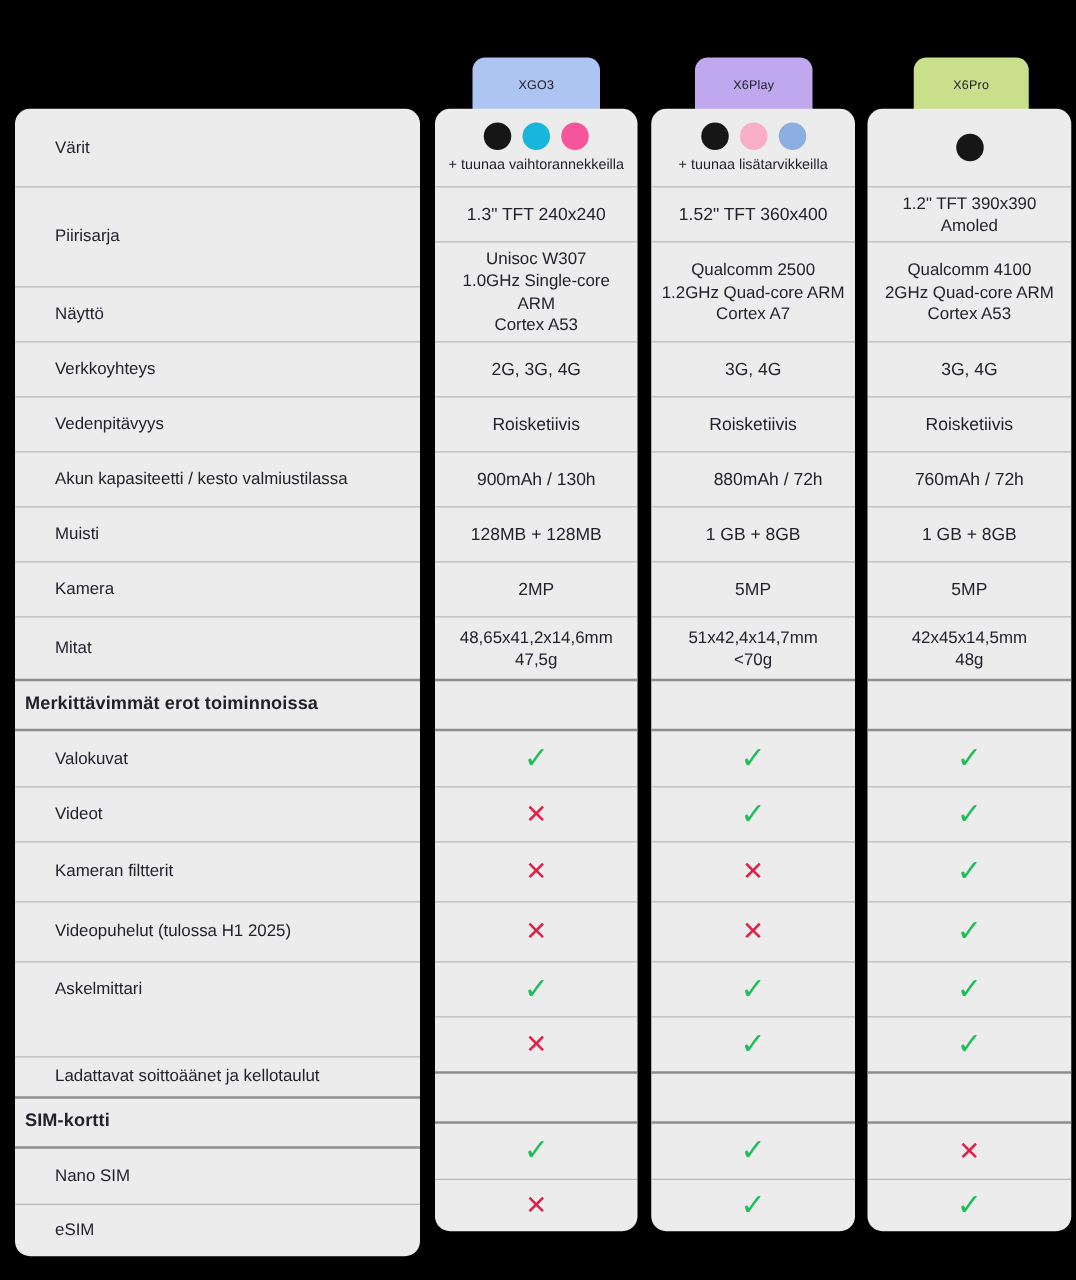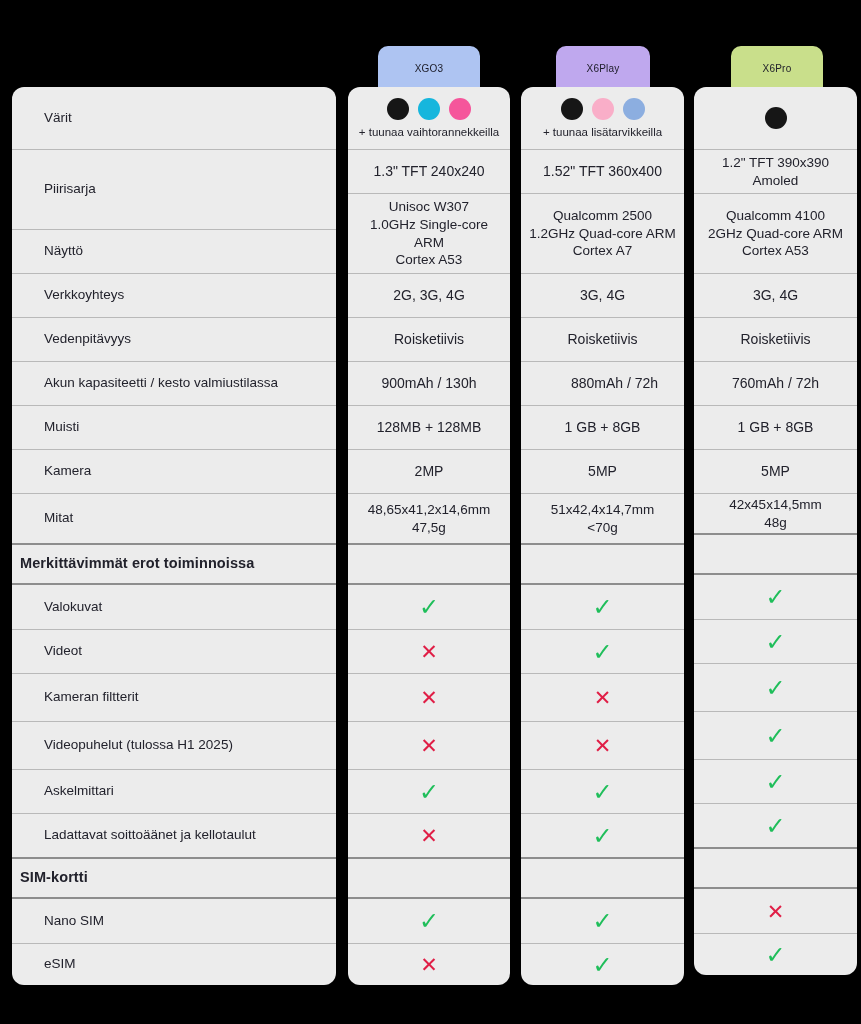--- a/index.html
+++ b/index.html
@@ -143,21 +143,21 @@
       </div>
       <div class="row" style="height: 48px;">
         <div class="lbl">Kameran filtterit</div>
       </div>
       <div class="row" style="height: 48px;">
         <div class="lbl">Videopuhelut (tulossa H1 2025)</div>
       </div>
       <div class="row" style="height: 44px;">
         <div class="lbl">Askelmittari</div>
       </div>
-      <div class="row" style="height: 44px;">
+      <div class="row" style="height: 32px; margin-top: 32px;">
         <div class="lbl">Ladattavat soittoäänet ja kellotaulut</div>
       </div>
       <div class="row section" style="height: 42px;">
         <div class="lbl bold">SIM-kortti</div>
       </div>
       <div class="row after-section" style="height: 44px;">
         <div class="lbl">Nano SIM</div>
       </div>
       <div class="row" style="height: 42px;">
         <div class="lbl">eSIM</div>
@@ -326,21 +326,21 @@
       </div>
       <div class="row" style="height: 44px;">
         <div class="cell big">760mAh / 72h</div>
       </div>
       <div class="row" style="height: 44px;">
         <div class="cell big">1 GB + 8GB</div>
       </div>
       <div class="row" style="height: 44px;">
         <div class="cell big">5MP</div>
       </div>
-      <div class="row" style="height: 40px;">
+      <div class="row" style="height: 50px;">
         <div class="cell">42x45x14,5mm
 48g</div>
       </div>
       <div class="row section" style="height: 42px;">
         <div class="cell"></div>
       </div>
       <div class="row after-section" style="height: 44px;">
         <div class="mark yes">✓</div>
       </div>
       <div class="row" style="height: 44px;">

